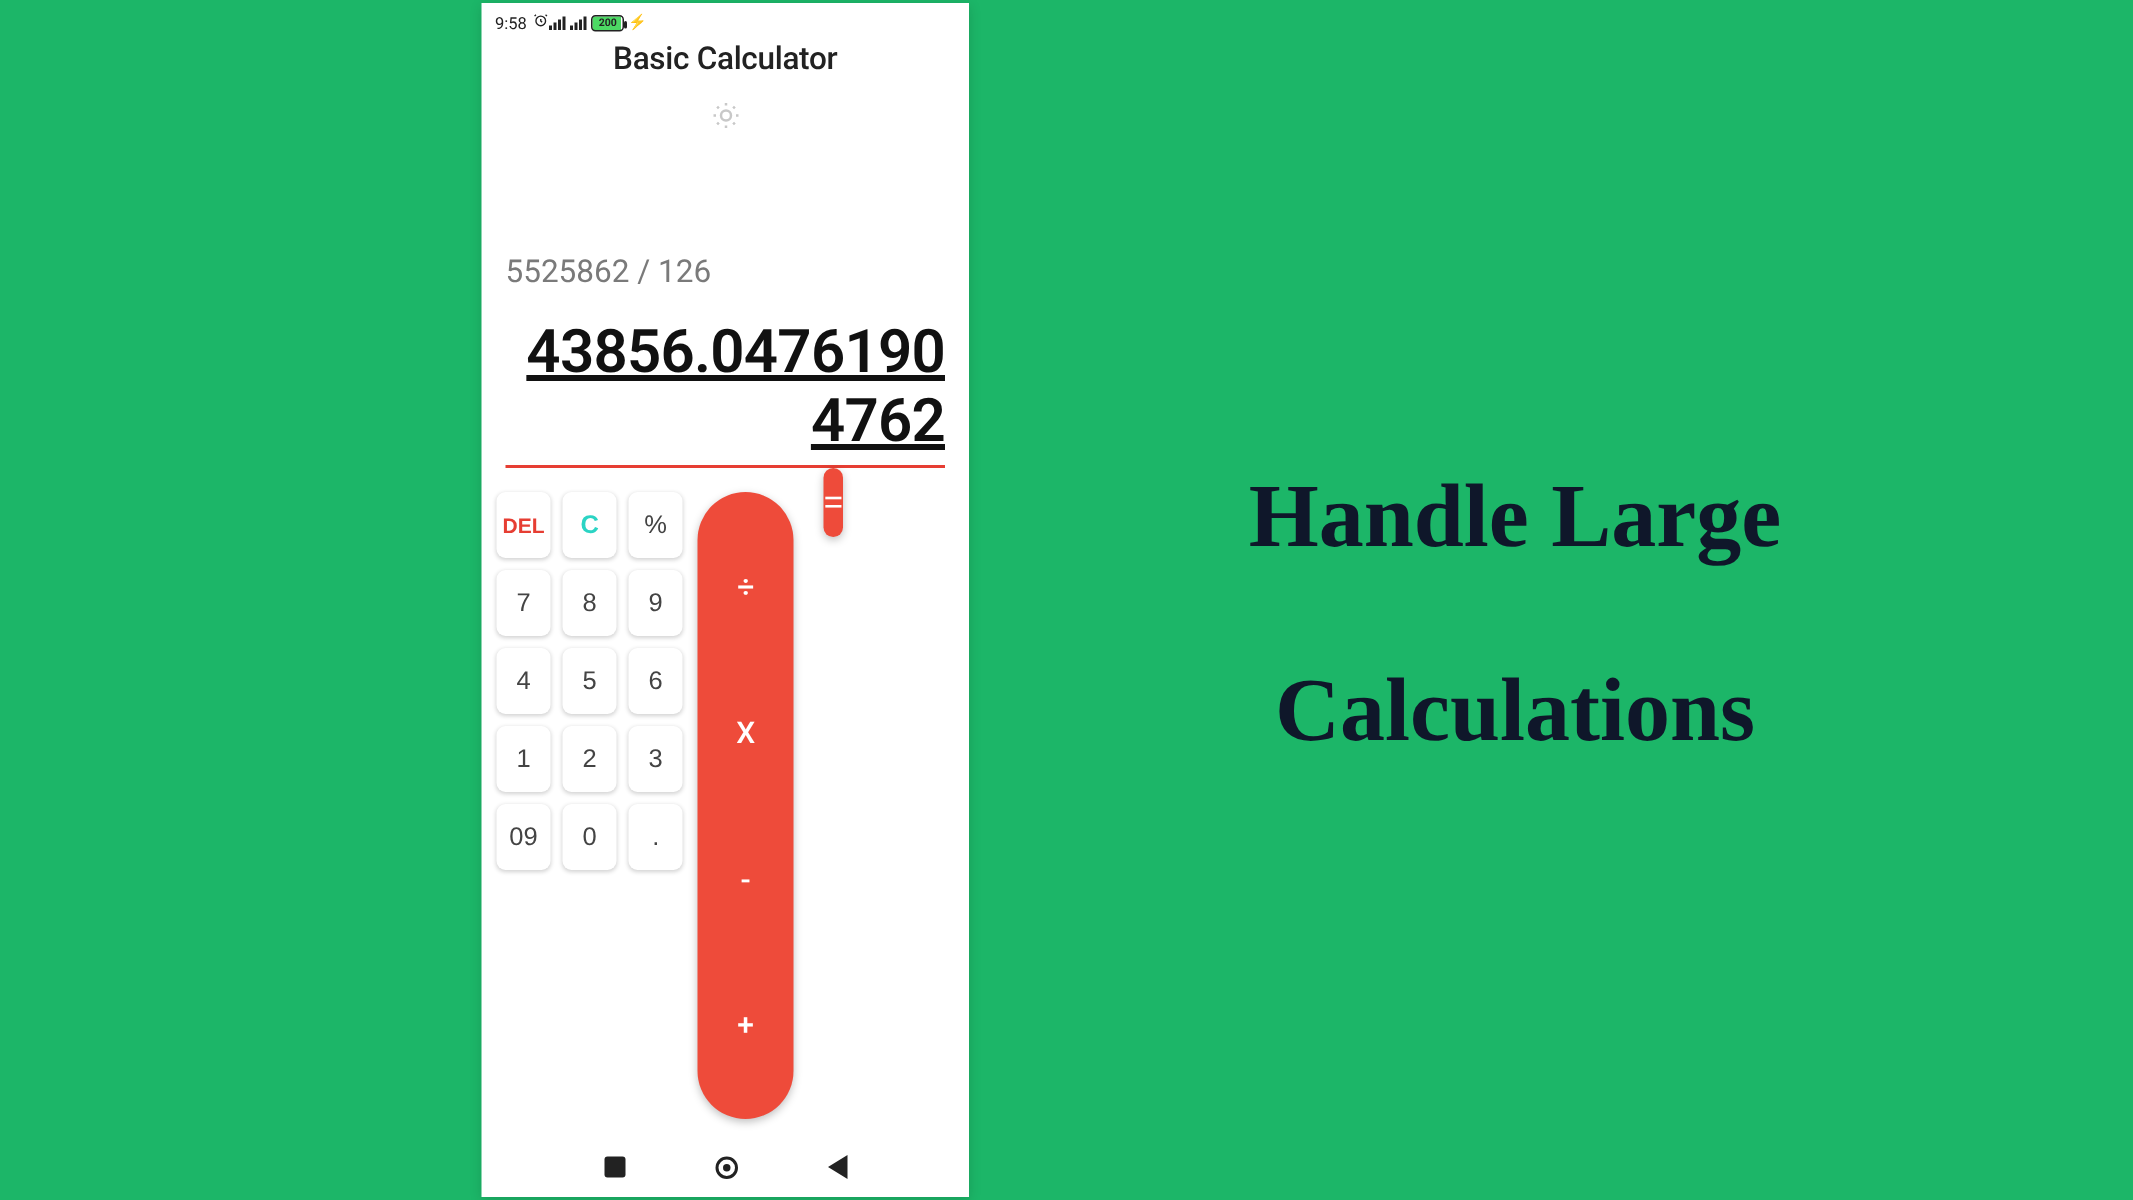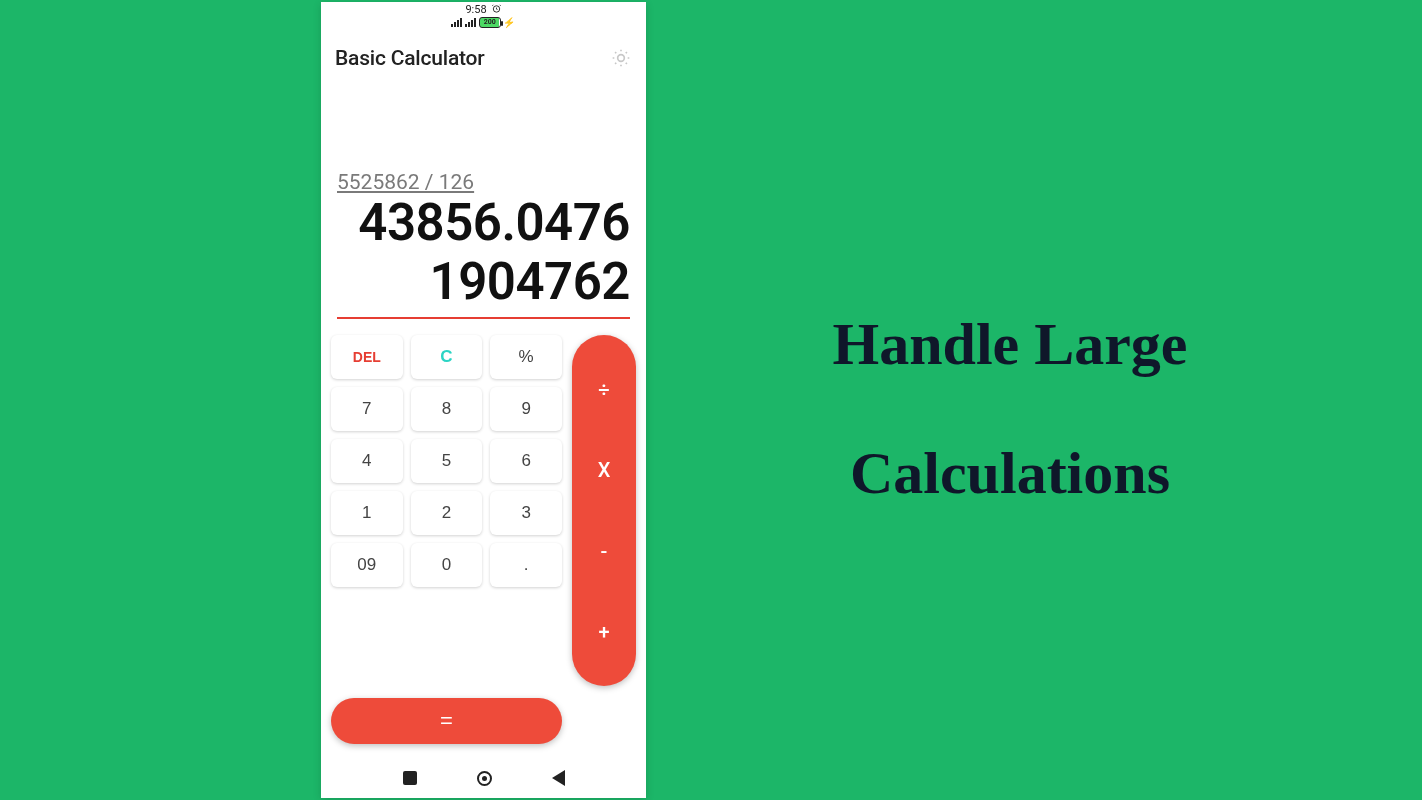--- a/index.html
+++ b/index.html
@@ -27,72 +27,74 @@
     height: 796px;
     background: #ffffff;
     display: flex;
     flex-direction: column;
     box-shadow: 0 2px 8px rgba(0,0,0,.15);
   }
   .statusbar {
     height: 26px;
     display: flex;
     align-items: center;
-    justify-content: center;
+    justify-content: flex-start;
     padding: 0 9px;
     font-size: 11px;
     color: #222;
-    flex-direction: column;
   }
   .status-left { display: flex; align-items: center; gap: 4px; }
   .status-right { display: flex; align-items: center; gap: 3px; }
   .battery {
     display: inline-flex; align-items: center;
     border: 1px solid #222; border-radius: 3px;
     width: 22px; height: 11px; position: relative;
     font-size: 7px; color:#222; justify-content:center;
     background: linear-gradient(to right, #4cd964 0%, #4cd964 95%, transparent 95%);
   }
   .battery::after{content:"";position:absolute;right:-3px;top:3px;width:2px;height:5px;background:#222;border-radius:1px;}
   .appbar {
     height: 60px;
     display: flex;
     align-items: center;
     justify-content: space-between;
     padding: 0 14px;
+    flex-direction: column;
   }
   .appbar-title {
     font-size: 21px;
     font-weight: 500;
     color: #222;
     letter-spacing: -0.2px;
   }
   .theme-icon {
     width: 22px; height: 22px; display:flex; align-items:center; justify-content:center;
     color:#bbb;
   }
   .display-area {
     padding: 10px 16px 0 16px;
     display:flex; flex-direction:column;
   }
   .spacer{flex:0 0 72px;}
   .expression-row {
     display:flex; align-items:flex-end; gap:10px;
-    color:#7a7a7a; font-size:21px;text-decoration:underline;
+    color:#7a7a7a; font-size:21px;
   }
   .exp-left{white-space:nowrap;}
   .exp-right{line-height:1.35; word-break:break-all; flex:1; }
   .result {
-    font-size: 51px;
+    margin-top: 18px;
+    font-size: 40px;
     font-weight: 600;
     color:#111;
     text-align:right;
     word-break: break-all;
     line-height:1.15;
     letter-spacing: -0.5px;
+    text-decoration: underline;
   }
   .divider{
     height:2px; background:#e63e33; margin:6px 16px 0 16px;
   }
   .keypad {
     padding: 16px 10px 12px 10px;
     display:flex; gap:10px;
     flex:1;
   }
   .keys-left{
@@ -141,21 +143,21 @@
     background:#ee4b3a;
     border:none;
     border-radius:26px;
     color:#fff;
     font-size:22px;
     height:46px;
     cursor:pointer;
     box-shadow: 0 2px 6px rgba(0,0,0,.25);
   }
   .equals-spacer{width:64px;}
-  .keypad-wrap{display:flex; flex-direction:column; flex:1;}
+  .keypad-wrap{display:flex; flex-direction:row; flex:1;}
   .navbar{
     height:40px;
     display:flex; align-items:center; justify-content:center; gap:60px;
     color:#222;
   }
   .nav-square{width:14px;height:14px;background:#222;border-radius:2px;}
   .nav-circle{width:15px;height:15px;border:2px solid #222;border-radius:50%;position:relative;}
   .nav-circle::after{content:"";position:absolute;left:3px;top:3px;width:5px;height:5px;background:#222;border-radius:50%;}
   .nav-tri{width:0;height:0;border-top:8px solid transparent;border-bottom:8px solid transparent;border-right:13px solid #222;}
   .headline{

